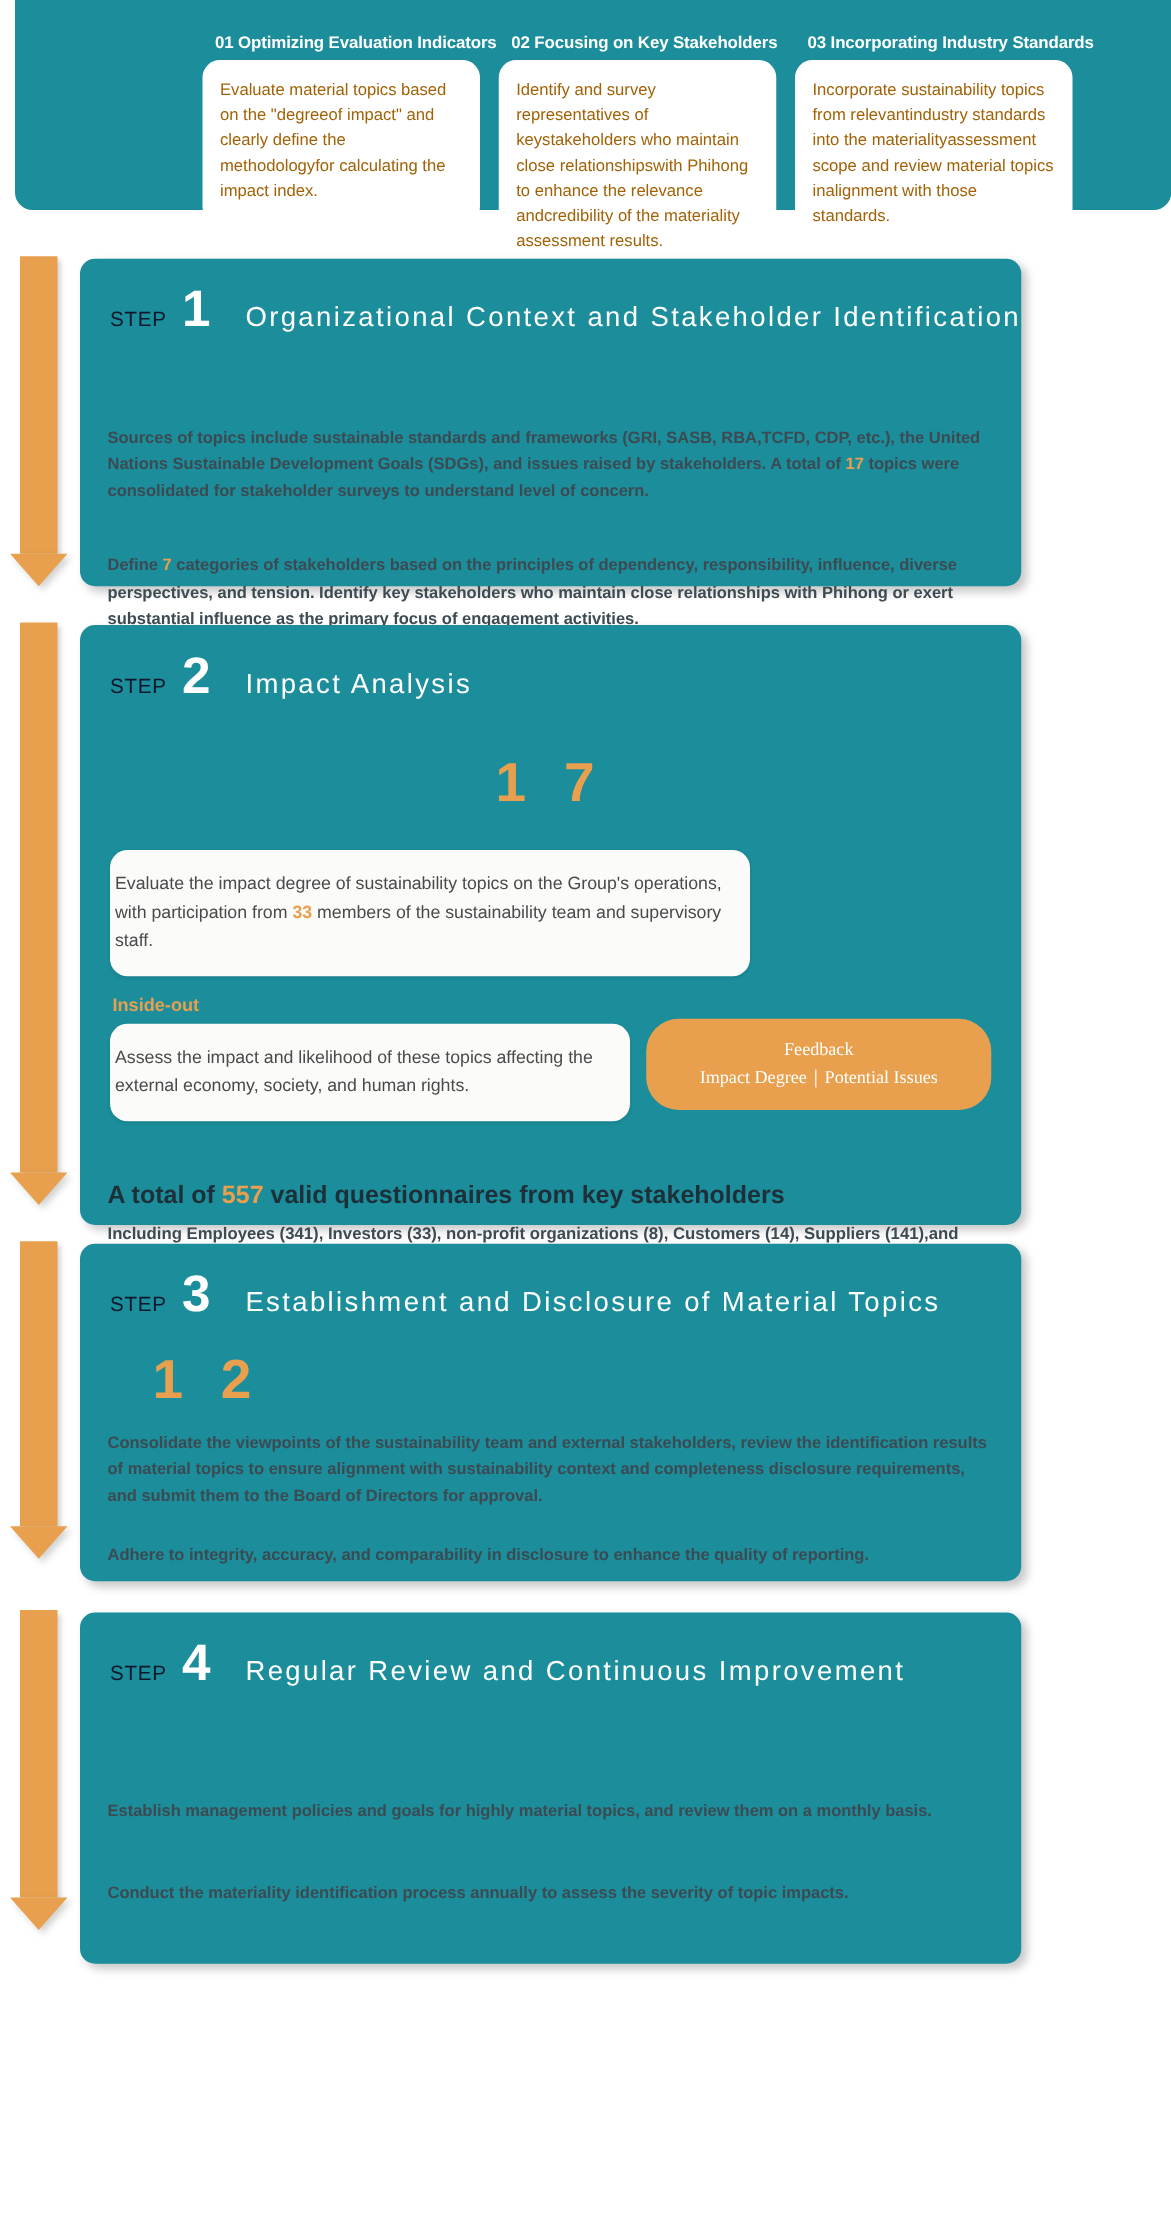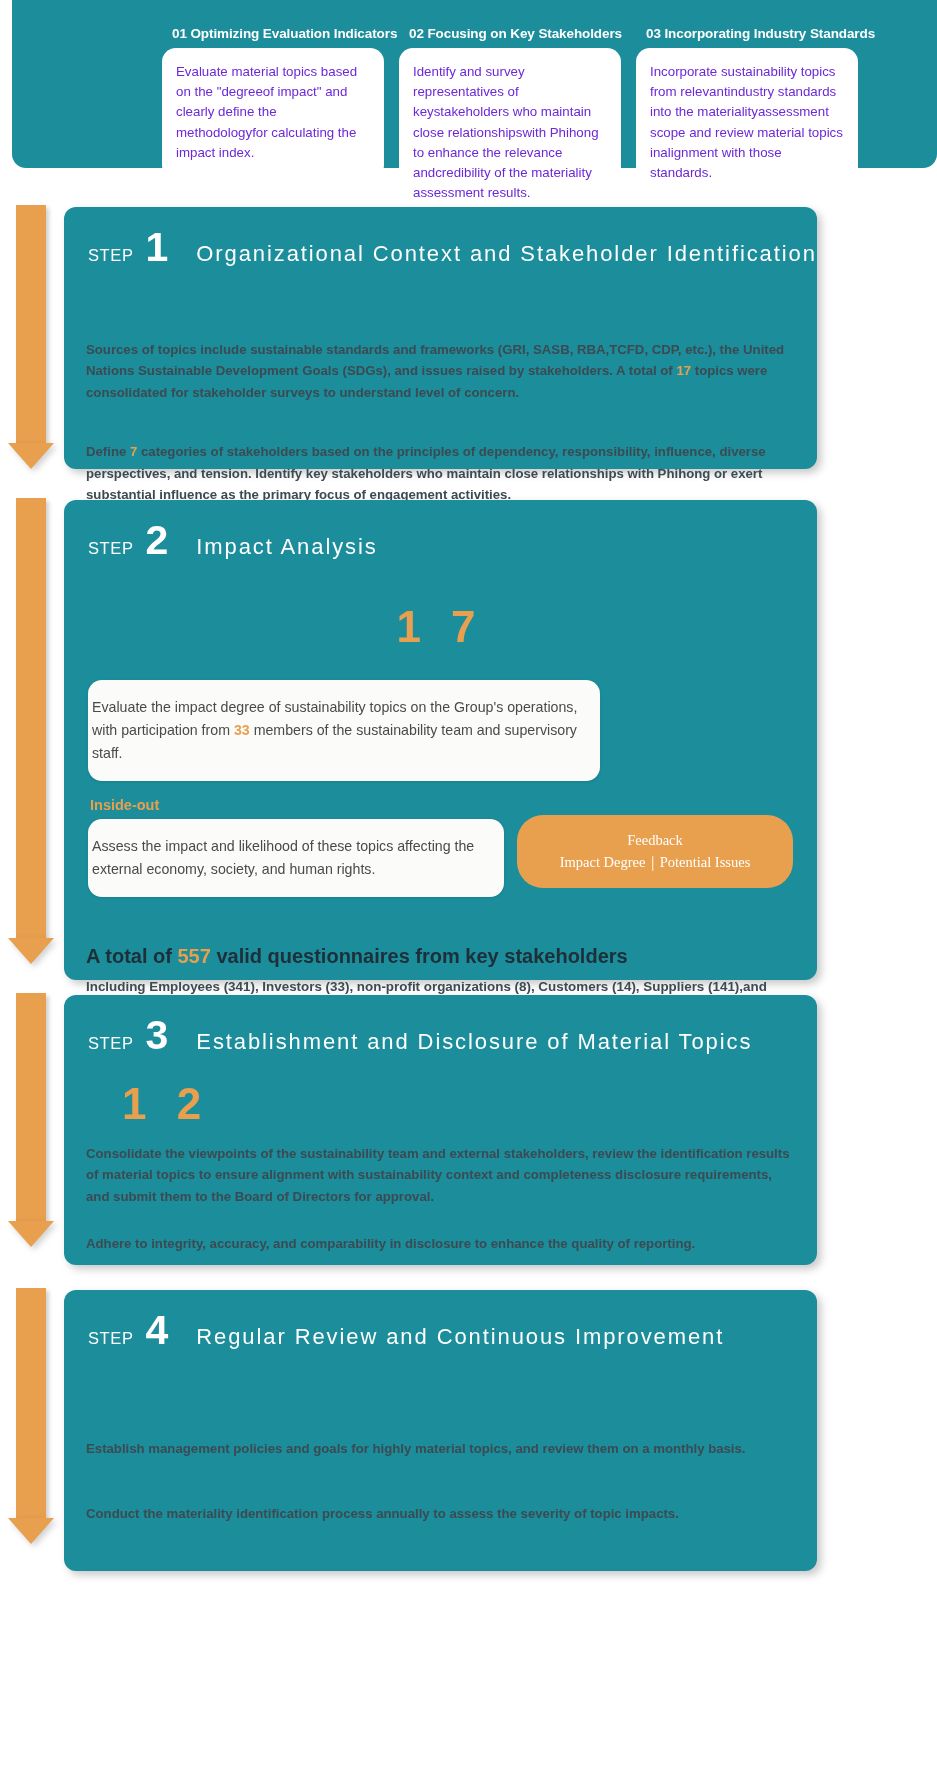--- a/index.html
+++ b/index.html
@@ -33,21 +33,21 @@
     font-size: 13.5px;
     font-weight: 600;
     padding: 4px 2px 7px 10px;
     letter-spacing: -0.1px;
     white-space: nowrap;
   }
   .top-card-body {
     background: #ffffff;
     border-radius: 14px;
     padding: 14px 14px 16px 14px;
-    color: #6d28d9;
+    color: #a16207;
     font-size: 13.3px;
     line-height: 1.52;
     min-height: 107px;
   }
 
   
   .arrow {
     position: absolute;
     left: 8px;
     width: 46px;
@@ -78,21 +78,21 @@
     color: #ffffff;
   }
   .step-head {
     display: flex;
     align-items: baseline;
     padding: 24px 0 0 24px;
   }
   .step-word {
     font-size: 16.5px;
     letter-spacing: 0.6px;
-    color: #ffffff;
+    color: #0f172a;
     font-weight: 400;
     margin-top: 12px;
   }
   .step-num {
     font-size: 41px;
     font-weight: 700;
     color: #ffffff;
     margin-left: 12px;
     line-height: 0.8;
   }

